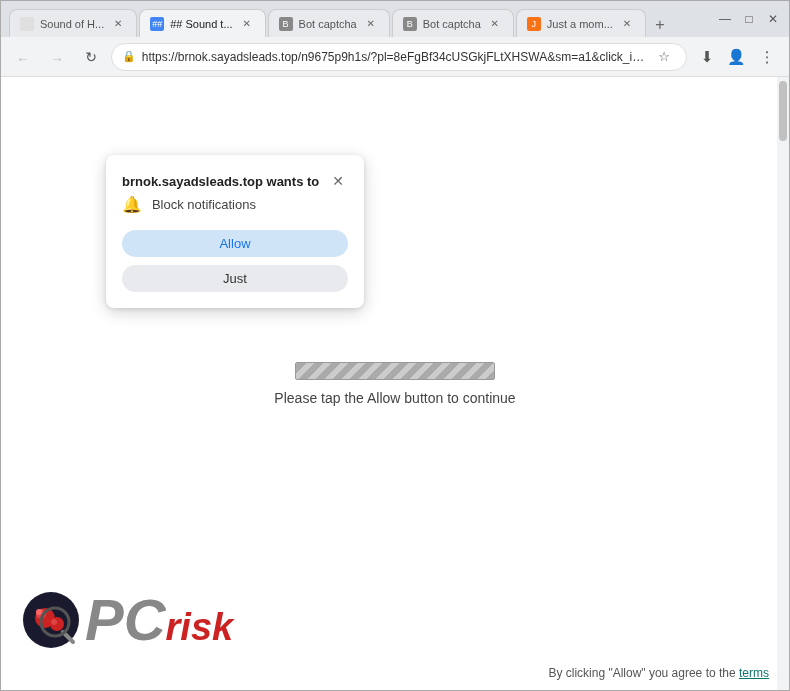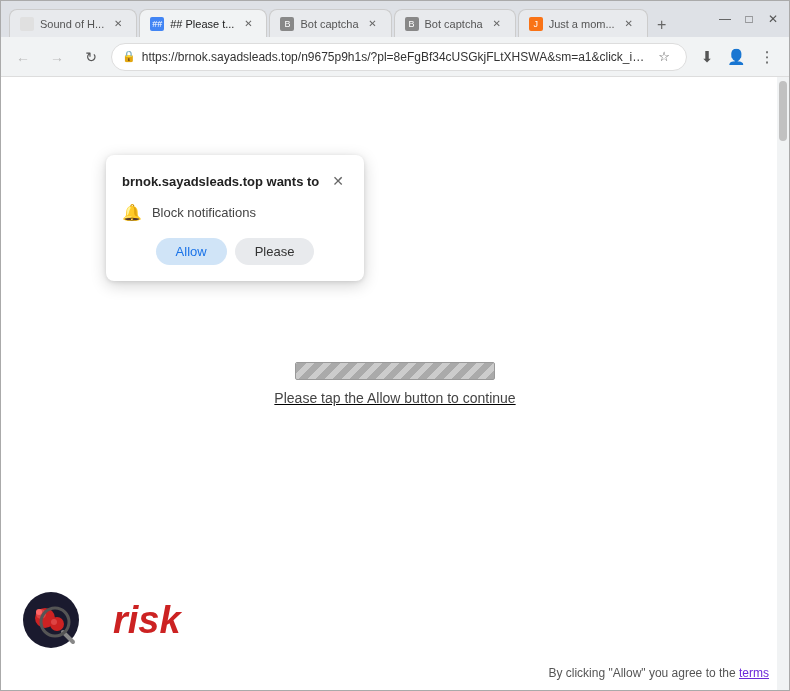--- a/index.html
+++ b/index.html
@@ -256,21 +256,21 @@
       border-radius: 8px;
       box-shadow: 0 4px 16px rgba(0,0,0,0.18), 0 1px 4px rgba(0,0,0,0.1);
       padding: 16px;
       z-index: 100;
     }
 
     .popup-header {
       display: flex;
       justify-content: space-between;
       align-items: center;
-      margin-bottom: 12px;
+      margin-bottom: 4px;
     }
 
     .popup-title {
       font-size: 13px;
       font-weight: 600;
       color: #222;
     }
 
     .popup-close {
       width: 20px;
@@ -295,20 +295,21 @@
 
     .bell-icon {
       font-size: 16px;
       color: #555;
     }
 
     .popup-buttons {
       display: flex;
       gap: 8px;
       justify-content: center;
+      flex-direction: column;
     }
 
     .btn-allow {
       padding: 6px 20px;
       border-radius: 20px;
       border: none;
       background: #d0e4f7;
       color: #1a73e8;
       font-size: 13px;
       font-weight: 500;
@@ -326,21 +327,20 @@
       cursor: pointer;
     }
 
     
     .page-content {
       display: flex;
       flex-direction: column;
       align-items: center;
       justify-content: center;
       height: 100%;
-      text-decoration: underline;
     }
 
     .progress-bar-container {
       margin-bottom: 10px;
     }
 
     .progress-bar {
       width: 200px;
       height: 18px;
       background: repeating-linear-gradient(
@@ -380,21 +380,21 @@
     
     .bottom-disclaimer {
       position: absolute;
       bottom: 10px;
       right: 20px;
       font-size: 12px;
       color: #555;
     }
 
     .bottom-disclaimer a {
-      color: #6d28d9;
+      color: #0f766e;
       text-decoration: underline;
     }
 
     
     .favicon-blue { background: #4285f4; color: white; font-size: 9px; border-radius: 2px; }
     .favicon-gray { background: #888; color: white; font-size: 9px; border-radius: 2px; }
     .favicon-orange { background: #f97316; color: white; font-size: 9px; border-radius: 2px; }
     .favicon-sound {
       width: 14px;
       height: 14px;
@@ -411,21 +411,21 @@
     <div class="tabs-area">
 
       <div class="tab">
         <div class="tab-favicon favicon-sound"></div>
         <span>Sound of H...</span>
         <div class="tab-close">✕</div>
       </div>
 
       <div class="tab active">
         <div class="tab-favicon favicon-blue">##</div>
-        <span>## Please t...</span>
+        <span>## Sound t...</span>
         <div class="tab-close">✕</div>
       </div>
 
       <div class="tab">
         <div class="tab-favicon favicon-gray">B</div>
         <span>Bot captcha</span>
         <div class="tab-close">✕</div>
       </div>
 
       <div class="tab">
@@ -482,21 +482,21 @@
         <div class="popup-close">✕</div>
       </div>
 
       <div class="popup-permission">
         <span class="bell-icon">🔔</span>
         <span>Block notifications</span>
       </div>
 
       <div class="popup-buttons">
         <button class="btn-allow">Allow</button>
-        <button class="btn-block">Please</button>
+        <button class="btn-block">Just</button>
       </div>
     </div>
 
     <div class="page-content">
       <div class="progress-bar-container">
         <div class="progress-bar"></div>
       </div>
       <div class="page-instruction">Please tap the Allow button to continue</div>
     </div>
 
@@ -508,21 +508,22 @@
         <circle cx="20" cy="24" r="5" fill="#dd4444"></circle>
         <circle cx="18" cy="22" r="3" fill="#ff6666"></circle>
         <circle cx="36" cy="34" r="7" fill="#cc2222"></circle>
         <circle cx="33" cy="32" r="3" fill="#dd4444"></circle>
 
         <line x1="42" y1="42" x2="52" y2="52" stroke="#888" stroke-width="4" stroke-linecap="round"></line>
         <circle cx="34" cy="32" r="14" fill="none" stroke="#555" stroke-width="3"></circle>
       </svg>
 
       <div style="display:flex;align-items:baseline;gap:0;">
-        <span style="font-size:38px;font-weight:700;font-style:italic;color:#cc2222;line-height:1;margin-left:28px;">risk</span>
+        <span style="font-size:58px;font-weight:900;font-style:italic;color:#888;line-height:1;">PC</span>
+        <span style="font-size:38px;font-weight:700;font-style:italic;color:#cc2222;line-height:1;">risk</span>
       </div>
     </div>
 
     <div class="bottom-disclaimer">
       <span>By clicking "Allow" you agree to the</span>
       <a href="#">terms</a>
     </div>
 
     <div class="scrollbar">
       <div class="scroll-thumb"></div>

